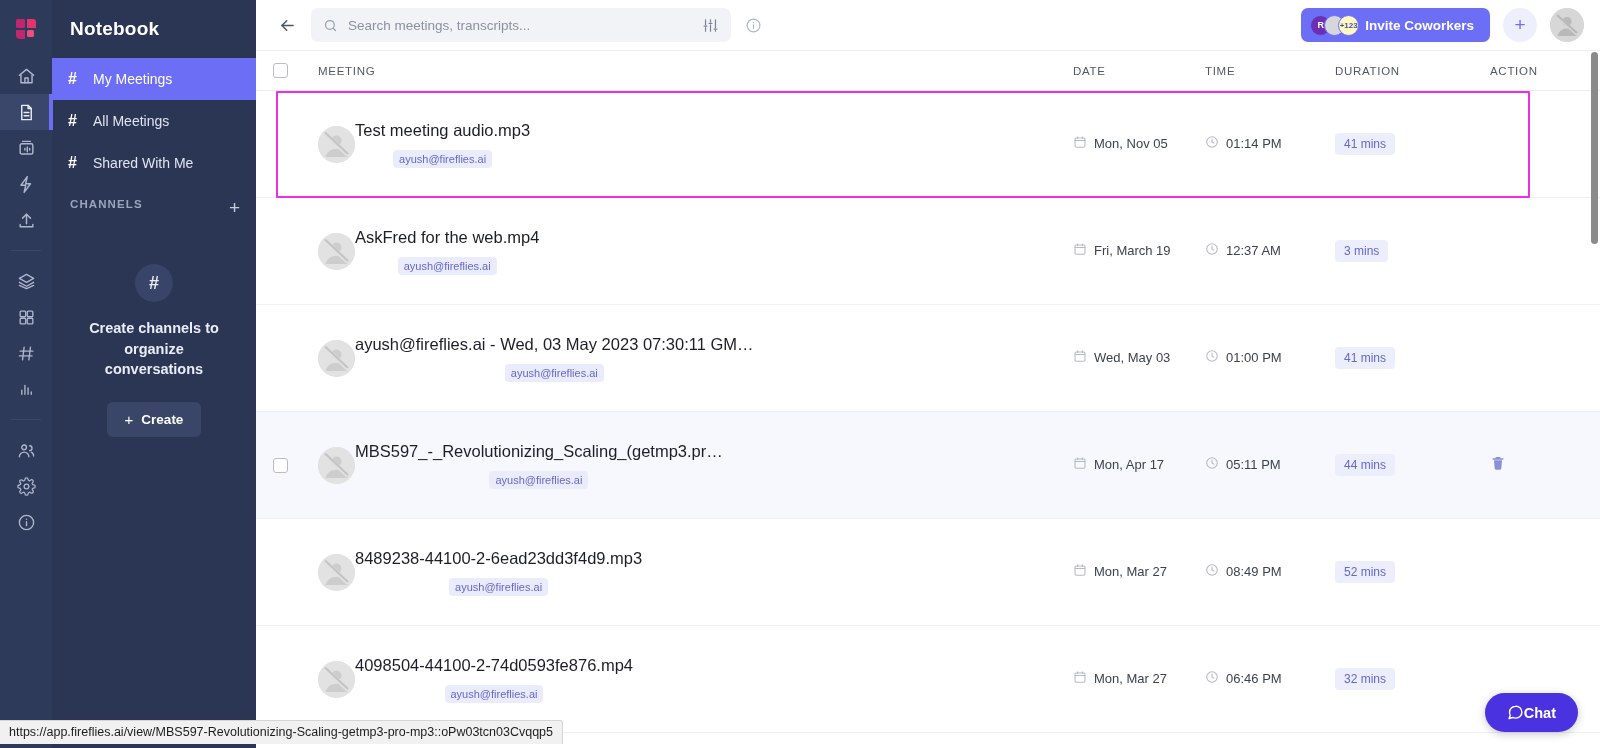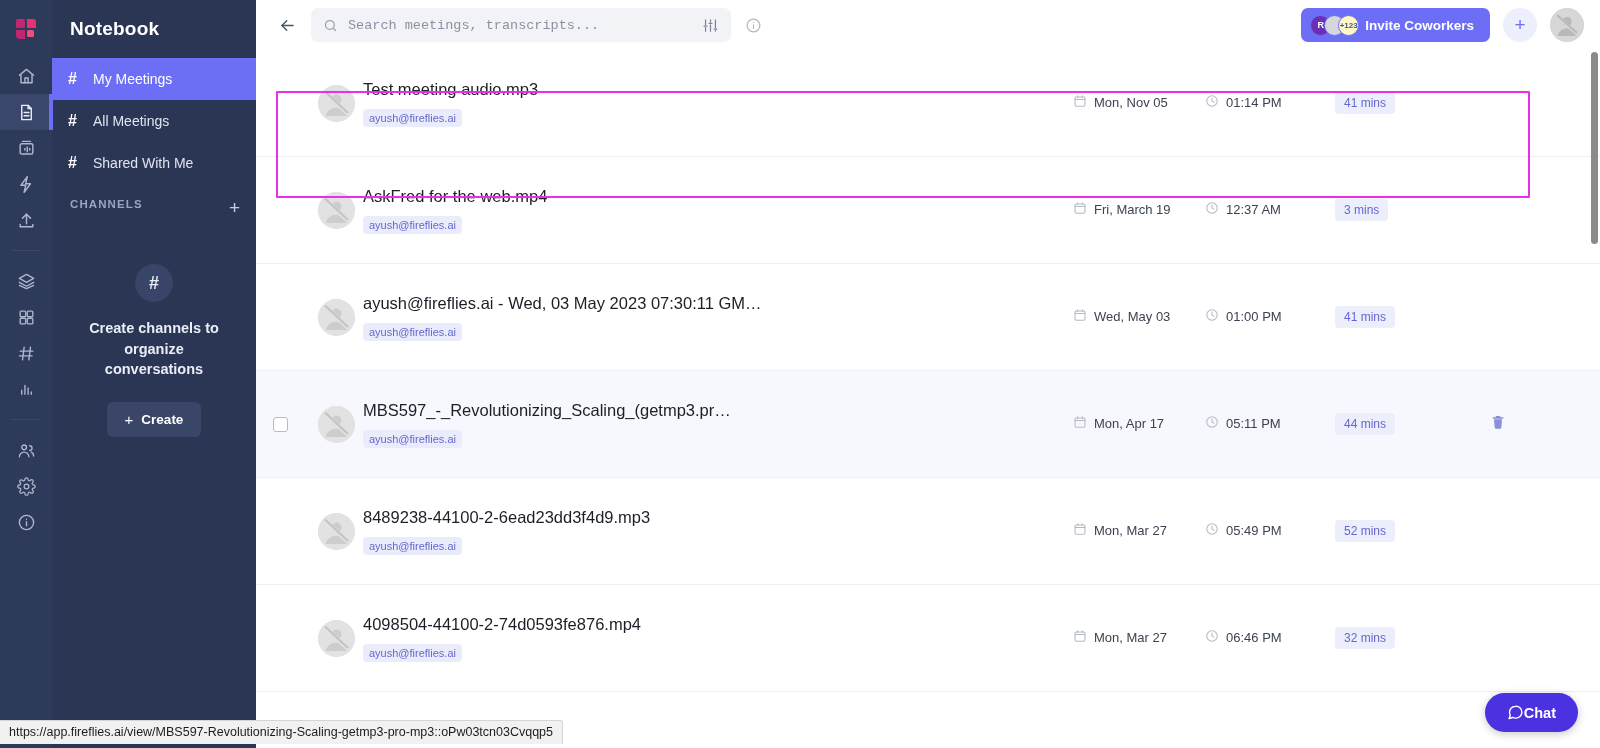--- a/index.html
+++ b/index.html
@@ -95,21 +95,21 @@
   .back-arrow { color: #4a5568; cursor: pointer; display: flex; }
   .search-wrap {
     flex: 0 0 420px; height: 34px;
     background: #f2f3f7; border-radius: 7px;
     display: flex; align-items: center; gap: 10px;
     padding: 0 12px;
   }
   .search-wrap .mag { color: #9aa1b0; display: flex; }
   .search-input {
     flex: 1; border: none; outline: none; background: transparent;
-    font-size: 13.5px; color: #333; font-family: Liberation Mono, monospace;
+    font-size: 13.5px; color: #333; font-family: Liberation Sans, sans-serif;
   }
   .search-input::placeholder { color: #8a91a3; }
   .sliders { color: #7b8297; cursor: pointer; display: flex; }
   .info-icon { color: #b2b8c6; cursor: pointer; display: flex; }
   .topbar-right { margin-left: auto; display: flex; align-items: center; gap: 13px; }
   .invite-btn {
     display: flex; align-items: center; gap: 9px;
     background: #6c6ff5; border-radius: 7px;
     padding: 6px 16px 6px 9px; height: 34px;
     cursor: pointer; border: none; font-family: inherit;
@@ -153,21 +153,21 @@
   }
   .rows { position: relative; }
   .row {
     display: flex; align-items: center; height: 107px;
     border-bottom: 1px solid #f0f0f4;
     position: relative; cursor: pointer;
   }
   .row.hovered { background: #f7f8fd; }
   .row .c-check .chk { visibility: hidden; }
   .row.hovered .c-check .chk { visibility: visible; }
-  .meet-cell { display: flex; align-items: center; gap: 8px; }
+  .meet-cell { display: flex; align-items: center; gap: 0; text-align: center; }
   .meet-av { width: 37px; height: 37px; border-radius: 50%; background: #e0e0e0; flex: 0 0 37px; overflow: hidden; }
   .meet-title {
     font-size: 16.5px; color: #1c1f27; font-weight: 500;
     margin-bottom: 9px; white-space: nowrap; max-width: 400px;
     overflow: hidden; text-overflow: ellipsis;
   }
   .meet-tag {
     display: inline-block; background: #ebecfb; color: #6468cf;
     font-size: 11px; padding: 3px 6px; border-radius: 4px;
   }
@@ -395,20 +395,30 @@
             <circle cx="17" cy="17" r="17" fill="#d7d7d7"></circle>
             <circle cx="17" cy="13.5" r="4.6" fill="#b9b9b9"></circle>
             <path d="M7.5 28c1.3-5 5-7.6 9.5-7.6s8.2 2.6 9.5 7.6z" fill="#b9b9b9"></path>
             <path d="M7 8 L27 26" stroke="#d7d7d7" stroke-width="3.4"></path>
             <path d="M7 7 L27 25" stroke="#b9b9b9" stroke-width="2"></path>
           </svg>
         </div>
       </div>
     </div>
 
+    <div class="thead">
+      <div class="c-check">
+        <span class="chk"></span>
+      </div>
+      <div class="c-meet">MEETING</div>
+      <div class="c-date">DATE</div>
+      <div class="c-time">TIME</div>
+      <div class="c-dur">DURATION</div>
+      <div class="c-act">ACTION</div>
+    </div>
 
     <div class="rows" id="rows-container">
         <div class="row">
     <div class="c-check">
       <span class="chk"></span>
     </div>
     <div class="c-meet meet-cell">
       <span class="meet-av"><svg width="37" height="37" viewBox="0 0 37 37">
   <circle cx="18.5" cy="18.5" r="18.5" fill="#e2e2e2"></circle>
   <circle cx="18.5" cy="14.5" r="5" fill="#cdcdcd"></circle>
@@ -605,21 +615,21 @@
                 </svg></span>
               <span>Mon, Mar 27</span>
             </span>
     </div>
     <div class="c-time">
       <span class="cell-ic">
               <span><svg width="14" height="14" viewBox="0 0 24 24" fill="none" stroke="currentColor" stroke-width="1.8" stroke-linecap="round">
                   <circle cx="12" cy="12" r="9"></circle>
                   <path d="M12 7v5l3.2 2"></path>
                 </svg></span>
-              <span>05:49 PM</span>
+              <span>08:49 PM</span>
             </span>
     </div>
     <div class="c-dur">
       <span class="dur-pill">52 mins</span>
     </div>
     <div class="c-act">
       <span class="trash"><svg width="16" height="16" viewBox="0 0 24 24" fill="currentColor">
                 <path d="M9 3h6l1 2h4v2H4V5h4zM6 8h12l-1 12a2 2 0 0 1-2 2H9a2 2 0 0 1-2-2z"></path>
               </svg></span>
     </div>

